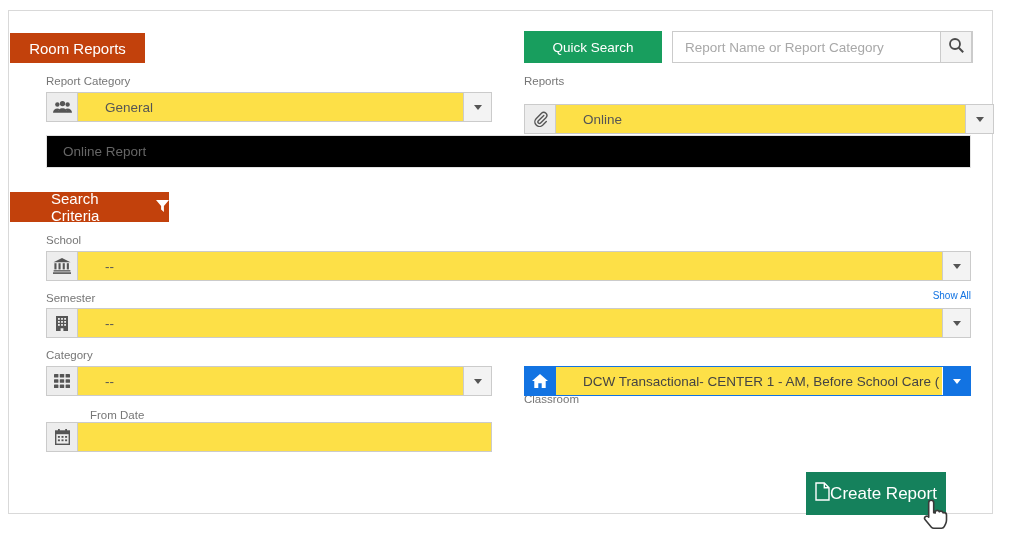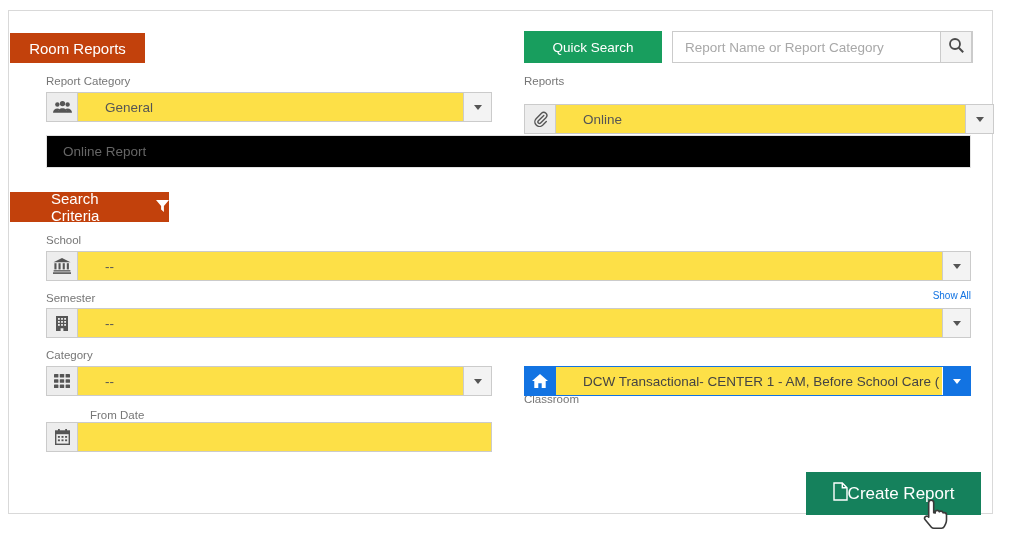--- a/index.html
+++ b/index.html
@@ -49,21 +49,21 @@
             background:#f3f3f3; border:1px solid #cbcbcb; display:flex;
             align-items:center; justify-content:center; z-index:1; cursor:pointer; }
 
   .info-bar { position:absolute; left:46px; top:135px; width:925px; height:33px;
               background:#000000; border:1px solid #e2e2e2; display:flex;
               align-items:center; padding-left:16px; font-size:13.5px; color:#666; }
 
   .link { position:absolute; right:47px; top:290px; font-size:10px; color:#1273e2;
           text-decoration:none; z-index:1; cursor:pointer; }
 
-  .btn-create { position:absolute; left:806px; top:472px; width:175px; height:43px;
+  .btn-create { position:absolute; left:806px; top:472px; width:140px; height:43px;
                 background:#15815c; color:#fff; border:none; display:flex;
                 align-items:center; justify-content:center; gap:0; font-size:17px;
                 font-family:"Liberation Sans", sans-serif; z-index:3; cursor:pointer; }
 
   .cursor-hand { position:absolute; left:921px; top:498px; z-index:4; pointer-events:none; }
 </style>
 </head>
 <body>
 
 <div class="page">

